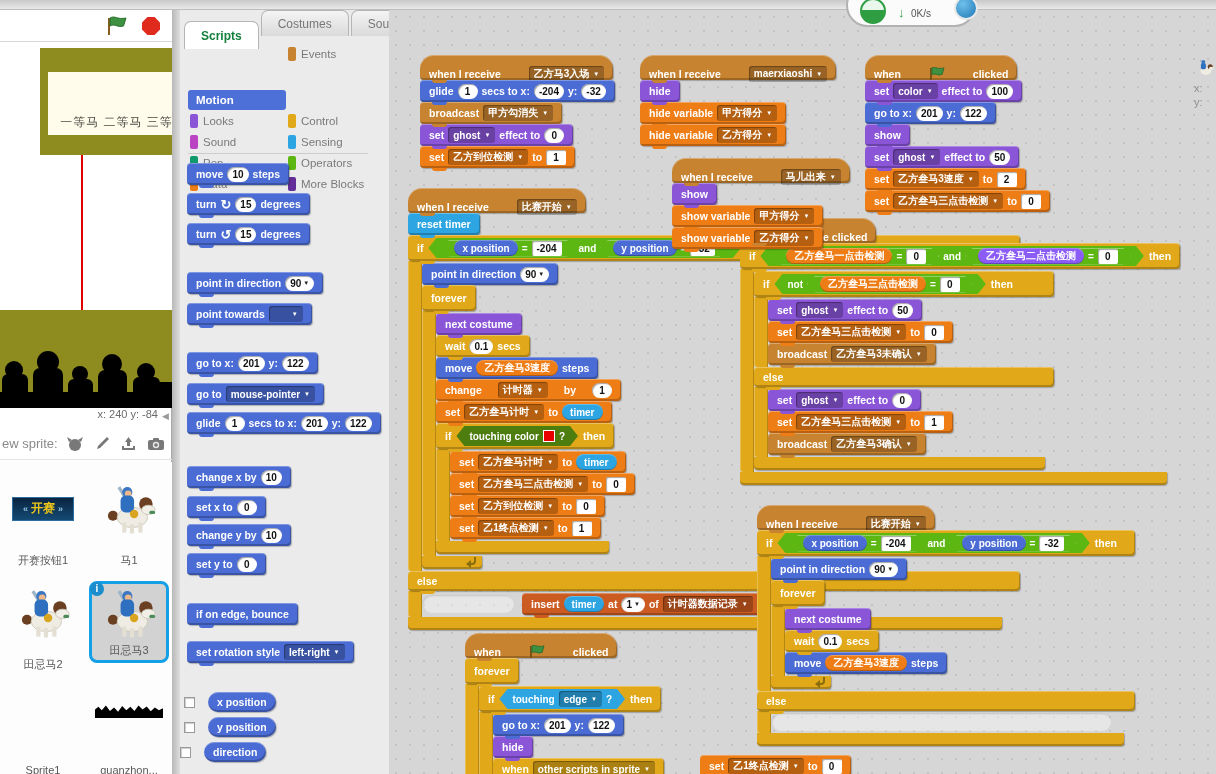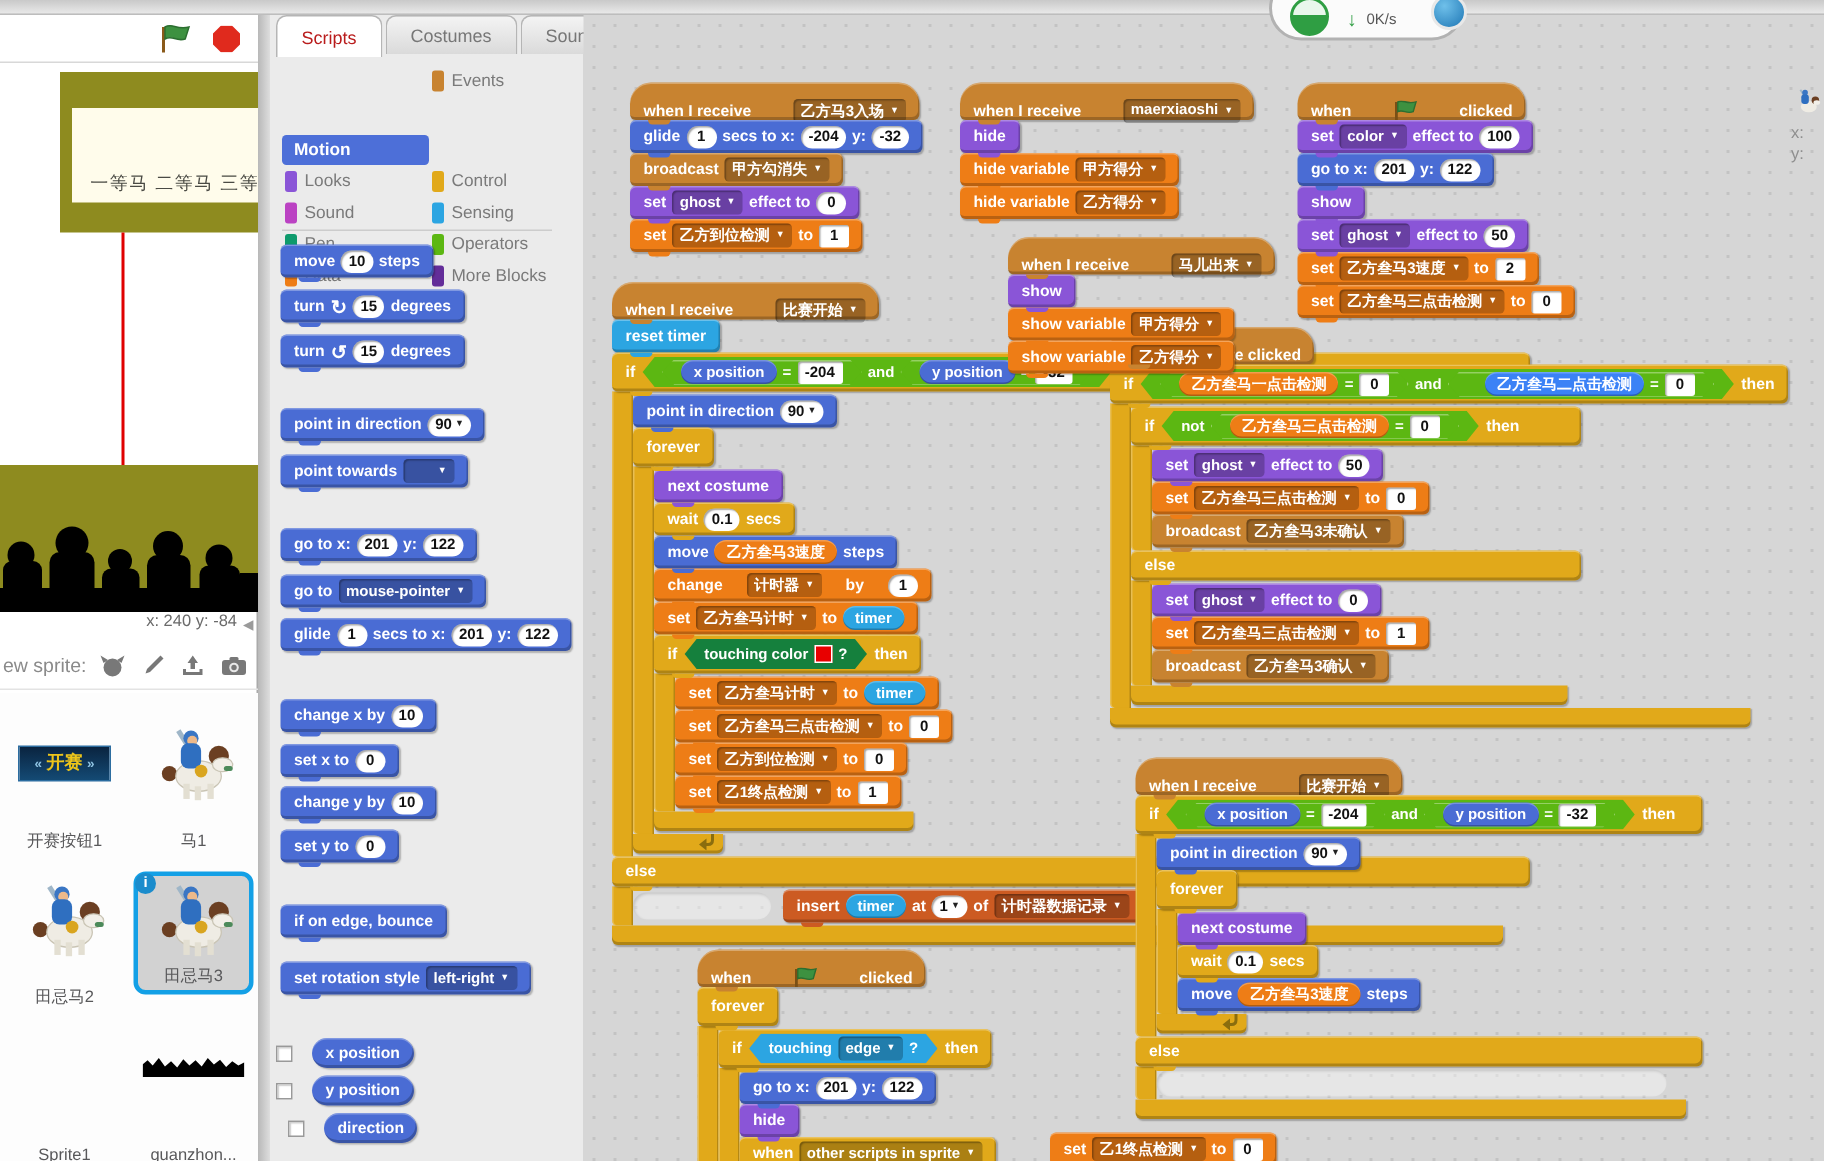--- a/index.html
+++ b/index.html
@@ -30,21 +30,21 @@
   .info-i { position:absolute; left:-2px; top:-2px; width:14px; height:14px; background:#1b8ccc; color:#fff; border-radius:50%; font-size:10px; font-weight:bold; text-align:center; line-height:14px; }
   .thumb-banner { width:62px; height:24px; background:linear-gradient(#0a2440,#144a74); border:1px solid #2c6da0; color:#edc51a; font-weight:bold; font-size:12px; display:flex; align-items:center; justify-content:center; gap:3px; }
   .thumb-banner i { color:#8fc3e2; font-style:normal; font-size:9px; }
   .thumb-crowd { width:68px; height:14px; background:#000; clip-path:polygon(0 100%,0 40%,5% 20%,10% 45%,16% 10%,22% 50%,28% 25%,34% 55%,40% 15%,46% 45%,52% 20%,58% 50%,64% 10%,70% 40%,76% 18%,82% 52%,88% 25%,94% 45%,100% 30%,100% 100%); margin-bottom:14px; }
 
   
   .divider { position:absolute; left:172px; top:10px; width:8px; height:764px; background:linear-gradient(90deg,#b8b8b8,#dedede); }
   .palette-col { position:absolute; left:180px; top:10px; width:210px; height:764px; background:#ebebeb; border-right:1px solid #c2c2c2; }
   .tabs { position:absolute; left:4px; top:0; display:flex; }
   .tab { height:26px; padding:0 16px; display:flex; align-items:center; font-size:12px; color:#777; background:linear-gradient(#f4f4f4,#dadada); border:1px solid #b5b5b5; border-bottom:none; border-radius:7px 7px 0 0; margin-right:2px; }
-  .tab.active { background:#fff; color:#b91c1c; font-weight:normal; height:28px; }
+  .tab.active { background:#fff; color:#15803d; font-weight:bold; height:28px;margin-top:11px; }
   .cats { position:absolute; left:8px; top:34px; width:196px; display:grid; grid-template-columns:98px 98px; row-gap:1px; }
   .cat { display:flex; align-items:center; gap:5px; height:20px; font-size:11.5px; color:#7a7a7a; padding-left:2px; }
   .cat .chip { width:8px; height:14px; border-radius:2px; }
   .cat.selected { background:#4d6fd8; border-radius:3px; color:#fff; font-weight:bold; padding-left:8px;margin-top:46px; }
   .pal-sep { position:absolute; left:8px; top:143px; width:180px; border-top:1px solid #ccc; }
   .checkbox { width:11px; height:11px; background:#fff; border:1px solid #999; box-shadow:inset 1px 1px 1px rgba(0,0,0,.2); margin-right:5px; }
 
   
   .scripts-pane { position:absolute; left:389px; top:10px; width:827px; height:764px; background:#d6d6d6; background-image:radial-gradient(circle,#c3c3c3 1px,transparent 1.3px); background-size:14px 14px; overflow:hidden; }
   .sprite-info-edge { position:absolute; right:0; top:48px; width:22px; color:#8f8f8f; font-size:11px; }
@@ -410,21 +410,21 @@
         </div>
       </div>
       <div class="stack" style="left: 4px; top: 707px;">
         <div class="brow">
           <span class="checkbox"></span>
           <div class="sb repblk" style="background: rgb(74, 108, 212);">
             <span class="bt">y position</span>
           </div>
         </div>
       </div>
-      <div class="stack" style="left: 12px; top: 732px;">
+      <div class="stack" style="left: 0; top: 732px;">
         <div class="brow">
           <span class="checkbox"></span>
           <div class="sb repblk" style="background: rgb(74, 108, 212);">
             <span class="bt">direction</span>
           </div>
         </div>
       </div>
     </div>
 </div>
 
@@ -511,21 +511,21 @@
                     <span class="dd">
                       <span>乙方叁马计时</span>
                       <span class="arr">▼</span>
                     </span>
                     <span class="bt">to</span>
                     <span class="rep" style="background: rgb(44, 165, 226);">timer</span>
                   </div>
                   <div class="cb">
                     <div class="crow bump" style="background: rgb(225, 169, 26);">
                       <span class="bt">if</span>
-                      <span class="hex" style="background: #15803d;">
+                      <span class="hex" style="background: #4d7c0f;">
                         <span class="bt">touching color</span>
                         <span class="colin" style="background: rgb(232, 0, 0);"></span>
                         <span class="bt">?</span>
                       </span>
                       <span class="bt">then</span>
                     </div>
                     <div class="cbody">
                       <div class="carm" style="background: rgb(225, 169, 26);"></div>
                       <div class="cstack">
                         <div class="sb bump" style="background: rgb(238, 125, 22);">
@@ -612,21 +612,21 @@
         <div class="crow bump" style="background: rgb(225, 169, 26); min-width: 420px;">
           <span class="bt">if</span>
           <span class="hex" style="background: rgb(92, 183, 18);">
             <span class="hex" style="background: rgb(92, 183, 18);">
               <span class="rep" style="background: rgb(238, 125, 22);">乙方叁马一点击检测</span>
               <span class="bt">=</span>
               <span class="in sq">0</span>
             </span>
             <span class="bt">and</span>
             <span class="hex" style="background: rgb(92, 183, 18);">
-              <span class="rep" style="background: #3b82f6; margin-left: 12px;">乙方叁马二点击检测</span>
+              <span class="rep" style="background: #8b5cf6;">乙方叁马二点击检测</span>
               <span class="bt">=</span>
               <span class="in sq">0</span>
             </span>
           </span>
           <span class="bt">then</span>
         </div>
         <div class="cbody">
           <div class="carm" style="background: rgb(225, 169, 26);"></div>
           <div class="cstack">
             <div class="cb">

